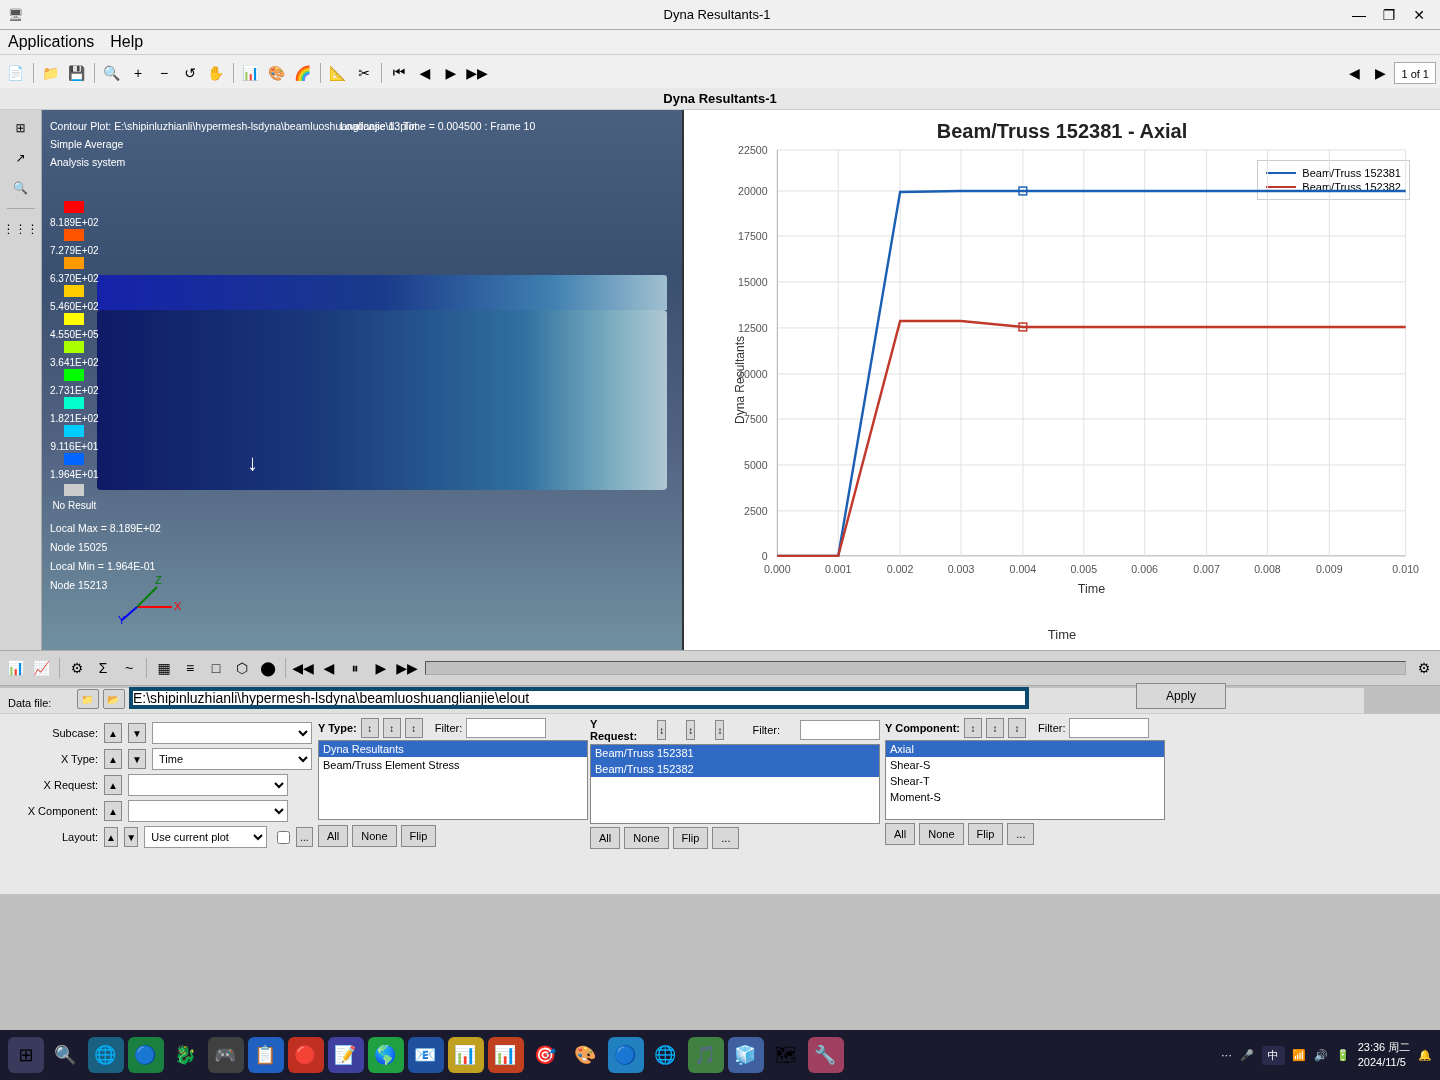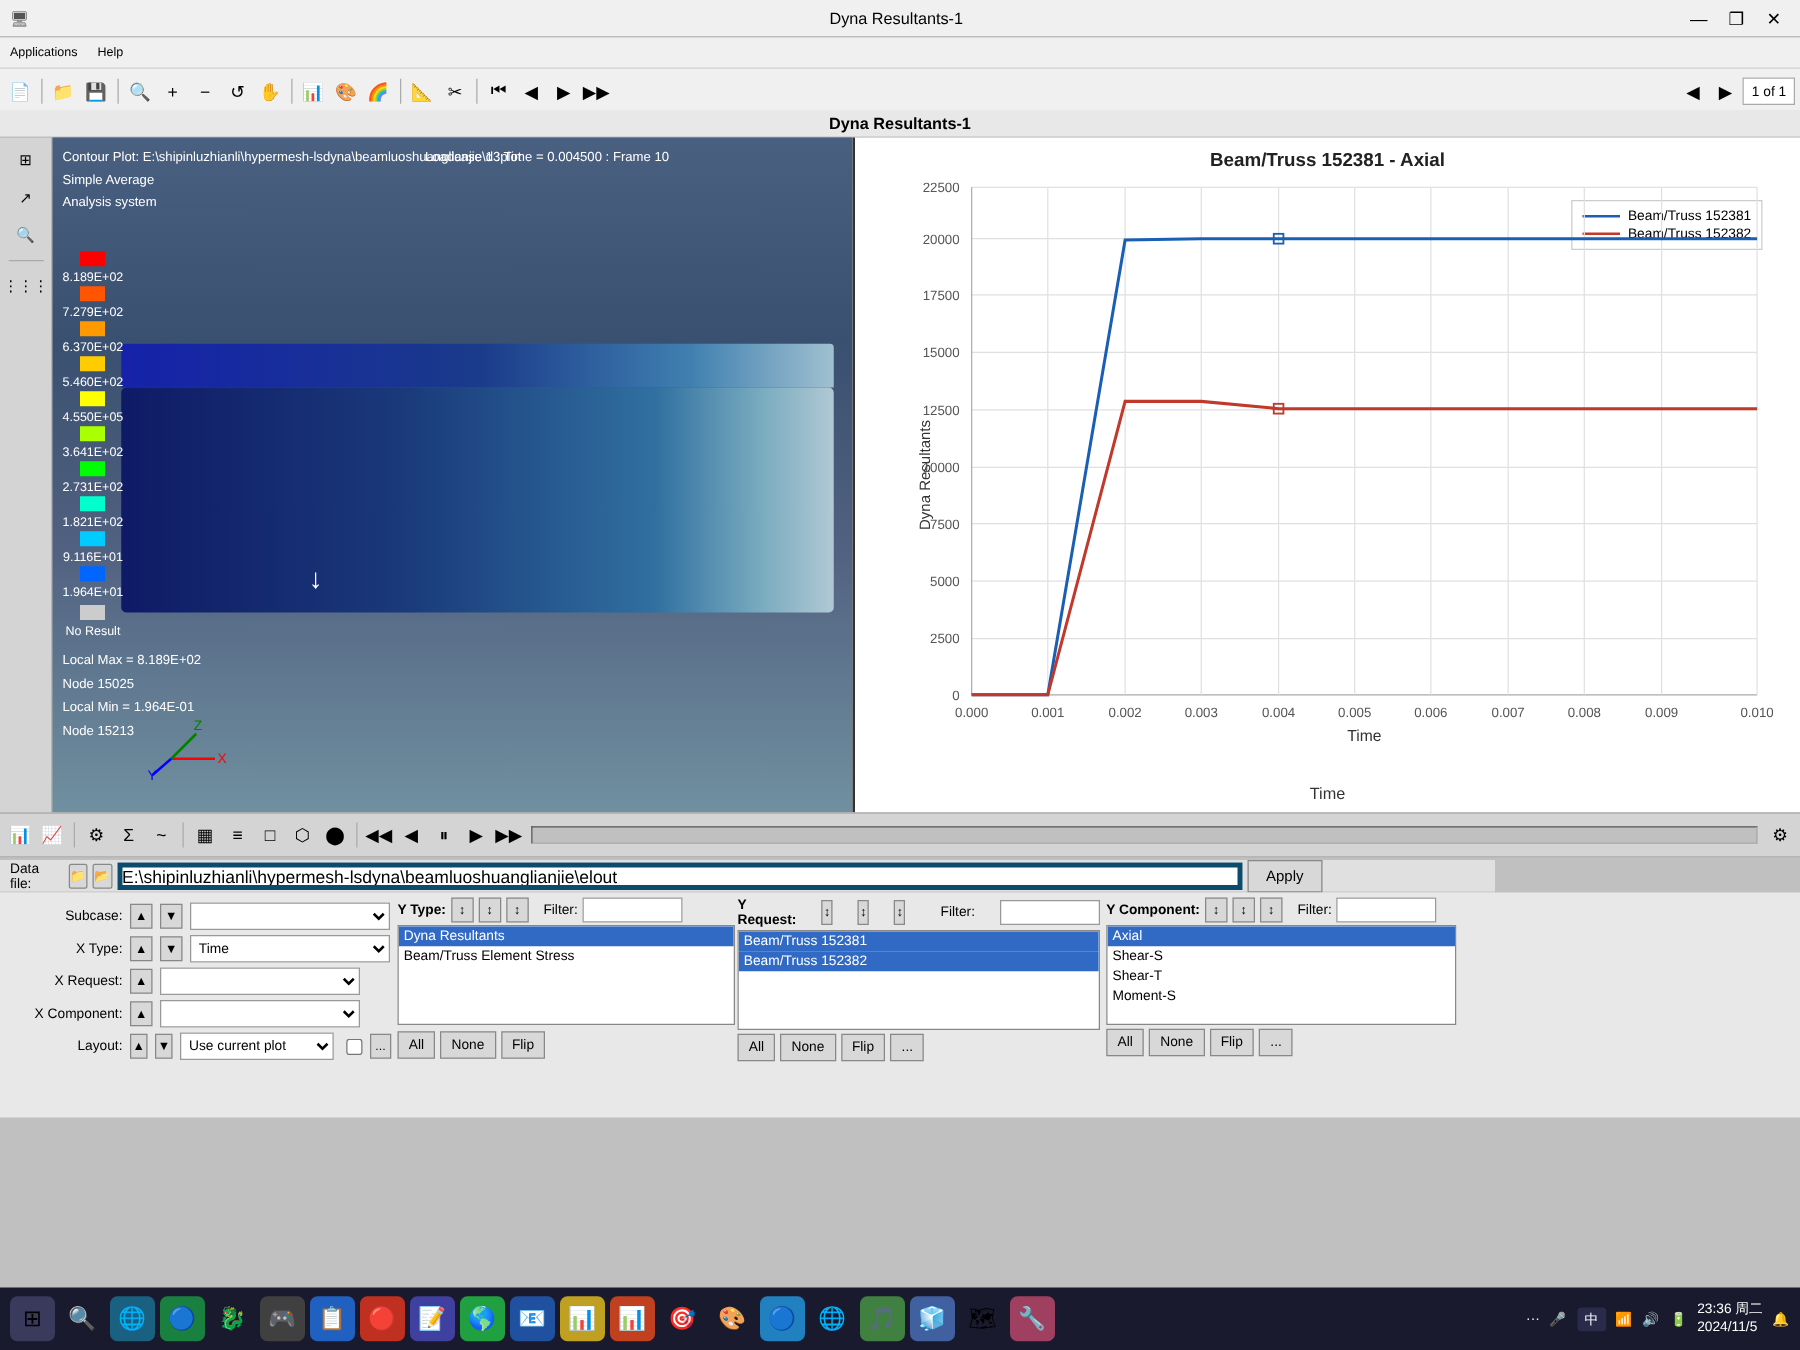--- a/index.html
+++ b/index.html
@@ -6,21 +6,21 @@
     body { width: 1440px; height: 1080px; background: #c0c0c0; font-family: 'Segoe UI', Arial, sans-serif; font-size: 12px; overflow: hidden; position: relative; }
 
     
     #titlebar { position: absolute; top: 0; left: 0; width: 1440px; height: 30px; background: #f0f0f0; display: flex; align-items: center; justify-content: space-between; border-bottom: 1px solid #aaa; padding: 0 8px; }
     #titlebar .title { flex: 1; text-align: center; font-size: 13px; }
     #titlebar .win-controls { display: flex; gap: 4px; }
     #titlebar .win-btn { width: 26px; height: 22px; border: none; background: transparent; cursor: pointer; font-size: 14px; display: flex; align-items: center; justify-content: center; }
 
     
     #menubar { position: absolute; top: 30px; left: 0; width: 1440px; height: 25px; background: #f0f0f0; display: flex; align-items: center; padding: 0 8px; gap: 16px; border-bottom: 1px solid #ccc; }
-    #menubar span { cursor: pointer; font-size: 10px; }
+    #menubar span { cursor: pointer; font-size: 16px; }
 
     
     #toolbar { position: absolute; top: 55px; left: 0; width: 1440px; height: 36px; background: #f0f0f0; display: flex; align-items: center; padding: 0 4px; gap: 2px; border-bottom: 1px solid #ccc; }
     .tb-btn { width: 24px; height: 24px; border: 1px solid transparent; background: transparent; cursor: pointer; display: flex; align-items: center; justify-content: center; font-size: 14px; border-radius: 2px; }
     .tb-sep { width: 1px; height: 20px; background: #aaa; margin: 0 3px; }
 
     
     #apptitle { position: absolute; top: 88px; left: 0; width: 1440px; height: 22px; background: #e8e8e8; display: flex; align-items: center; justify-content: center; font-size: 13px; font-weight: bold; border-bottom: 1px solid #ccc; }
 
     
@@ -31,21 +31,21 @@
     .side-btn { width: 28px; height: 28px; border: 1px solid transparent; background: transparent; cursor: pointer; display: flex; align-items: center; justify-content: center; font-size: 12px; }
 
     
     #viewport { width: 640px; height: 540px; background: linear-gradient(180deg, #4a6080 0%, #3a5070 30%, #506080 60%, #7090a0 100%); position: relative; overflow: hidden; }
     .legend-bar { display: flex; align-items: center; gap: 4px; margin: 1px 0; flex-direction: column; }
     .legend-color { width: 20px; height: 12px; }
     .legend-label { color: white; font-size: 10px; }
 
     
     #plot-area { flex: 1; height: 540px; background: white; border-left: 2px solid #333; position: relative; }
-    #plot-title { text-align: center; font-size: 15px; font-weight: bold; padding: 10px 0 5px 0; color: #222; }
+    #plot-title { text-align: center; font-size: 20px; font-weight: bold; padding: 10px 0 5px 0; color: #222; }
     #plot-legend { position: absolute; top: 50px; right: 30px; border: 1px solid #ccc; padding: 4px 8px; background: white; }
     .legend-entry { display: flex; align-items: center; gap: 6px; font-size: 11px; margin: 2px 0; }
     .legend-line { width: 30px; height: 2px; }
 
     
     #chart-svg { position: absolute; top: 35px; left: 45px; right: 10px; bottom: 55px; }
 
     
     #bottom-bar { position: absolute; top: 650px; left: 0; width: 1440px; height: 36px; background: #d4d4d4; display: flex; align-items: center; padding: 0 4px; gap: 2px; border-top: 1px solid #aaa; border-bottom: 1px solid #aaa; }
 
@@ -358,21 +358,21 @@
   <div class="tb-sep"></div>
   <button class="tb-btn">◀◀</button>
   <button class="tb-btn">◀</button>
   <button class="tb-btn">⏸</button>
   <button class="tb-btn">▶</button>
   <button class="tb-btn">▶▶</button>
   <div style="flex:1;height:14px;background:#c0c0c0;border:1px inset #aaa;margin:0 4px;"></div>
   <button class="tb-btn">⚙</button>
 </div>
 
-<div id="datafile-row" style="position:absolute;top:688px;left:0;width:1196px;height:26px;">
+<div id="datafile-row" style="position:absolute;top:688px;left:0;width:1364px;height:26px;align-items:flex-end;">
   <span class="df-label">Data file:</span>
   <button class="tb-btn" style="width:22px;height:20px;border:1px solid #888;background:#d8d8d8;font-size:10px;">📁</button>
   <button class="tb-btn" style="width:22px;height:20px;border:1px solid #888;background:#d8d8d8;font-size:10px;">📂</button>
   <input type="text" class="ctrl-input" id="df-path" style="width: 900px; flex: 0 0 auto;" readonly="" value="E:\shipinluzhianli\hypermesh-lsdyna\beamluoshuanglianjie\elout">
   <button class="apply-btn" style="width:90px;height:26px;margin-left:auto;margin-right:130px;">Apply</button>
 </div>
 
 <div id="data-controls" style="position:absolute;top:714px;left:0;width:1440px;height:180px;background:#e8e8e8;padding:4px 8px;">
 
   <div style="position:absolute;left:8px;top:4px;width:305px;">

